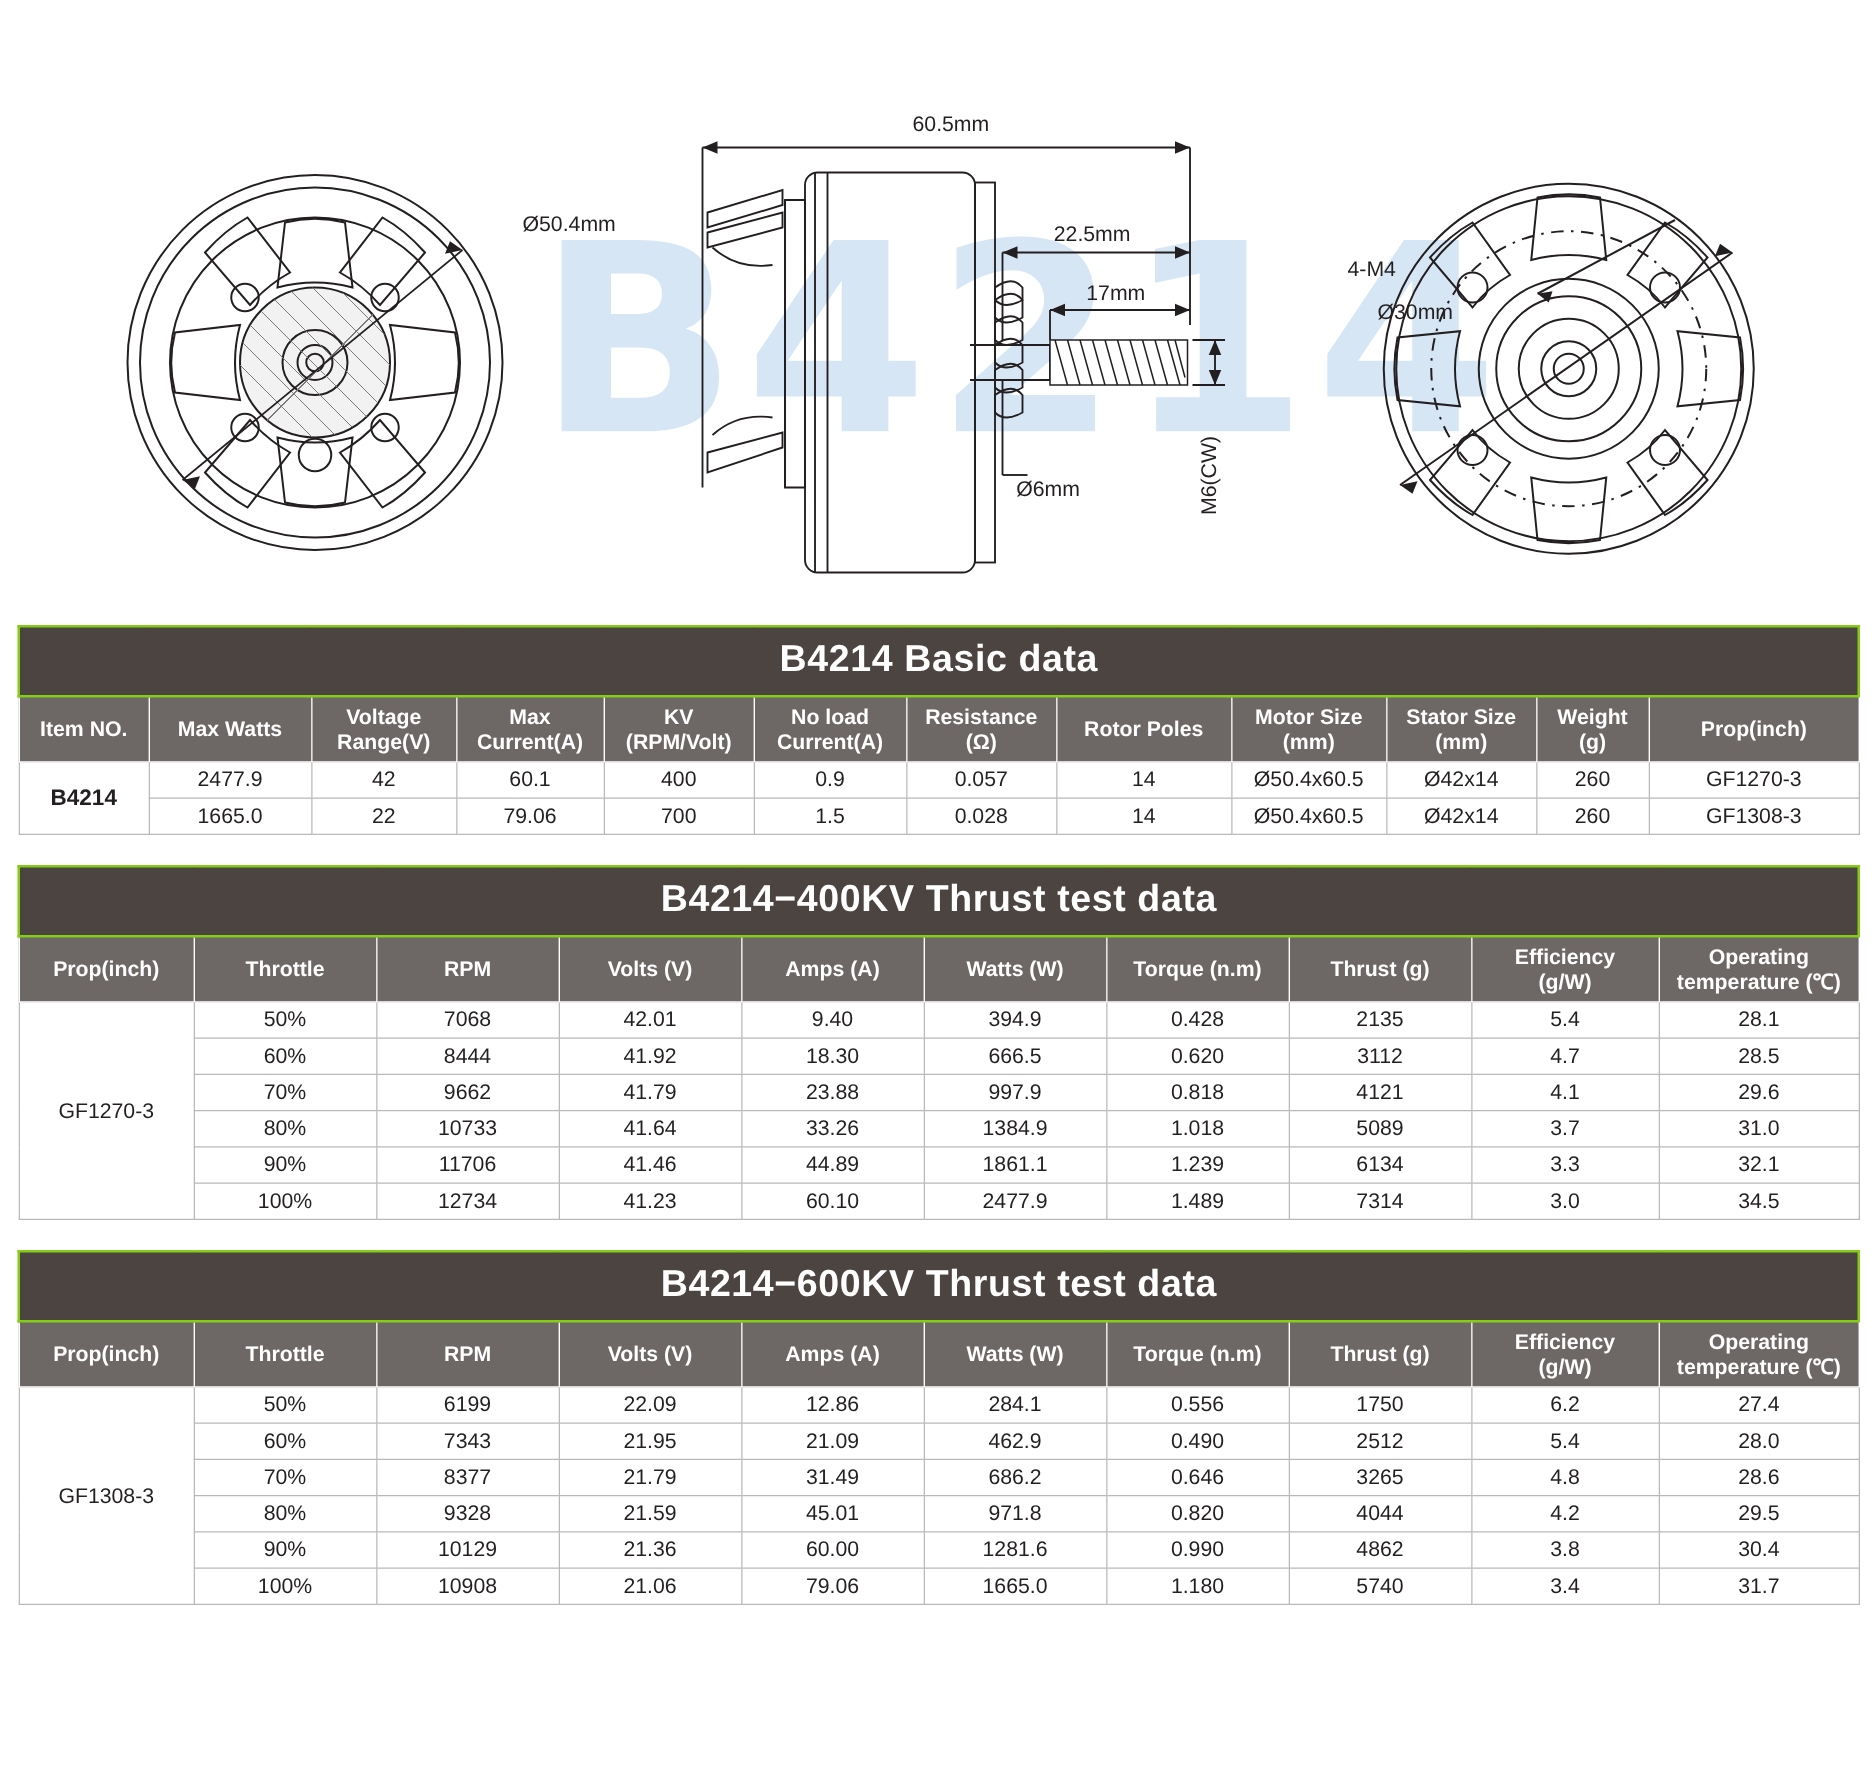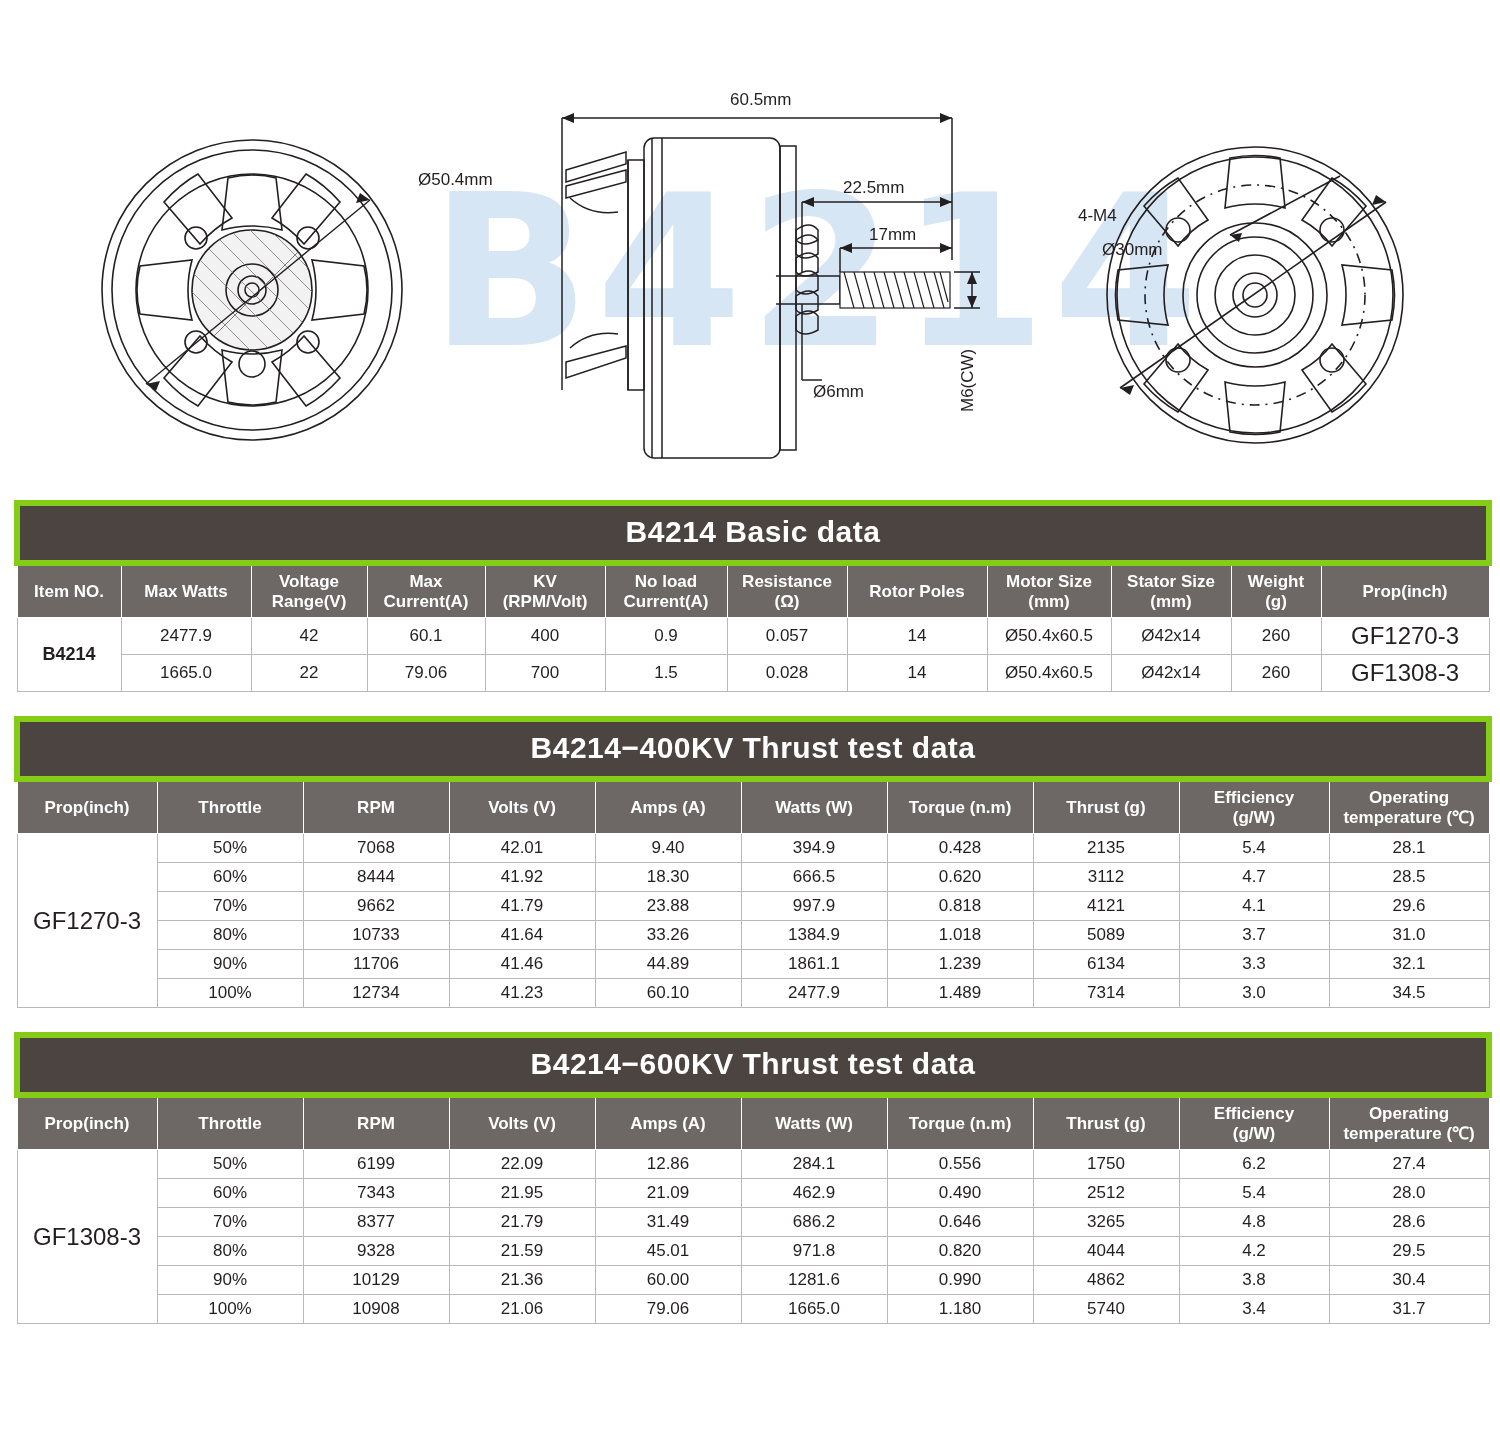--- a/index.html
+++ b/index.html
@@ -64,21 +64,21 @@
     table-layout: fixed;
   }
   .title-bar {
     background: #4b4441;
     color: #ffffff;
     text-align: center;
     font-size: 30px;
     font-weight: bold;
     padding: 9px 0 11px 0;
     letter-spacing: .5px;
-    border: 6px solid #84cc16;
+    border: 2px solid #84cc16;
   }
   th {
     background: #6d6866;
     color: #ffffff;
     font-size: 17px;
     font-weight: bold;
     text-align: center;
     border: 1px solid #ffffff;
     padding: 6px 2px;
     line-height: 1.15;
@@ -89,21 +89,21 @@
     border: 1px solid #b9b9b9;
     padding: 4px 2px;
     color: #231f20;
     background: #ffffff;
   }
   td.itemno {
     font-weight: bold;
     font-size: 18px;
   }
   td.propcell {
-    font-size: 24px;
+    font-size: 17px;
   }
   .gap {
     height: 14px;
   }
 </style>
 </head>
 <body>
 
 <div class="page">
 

